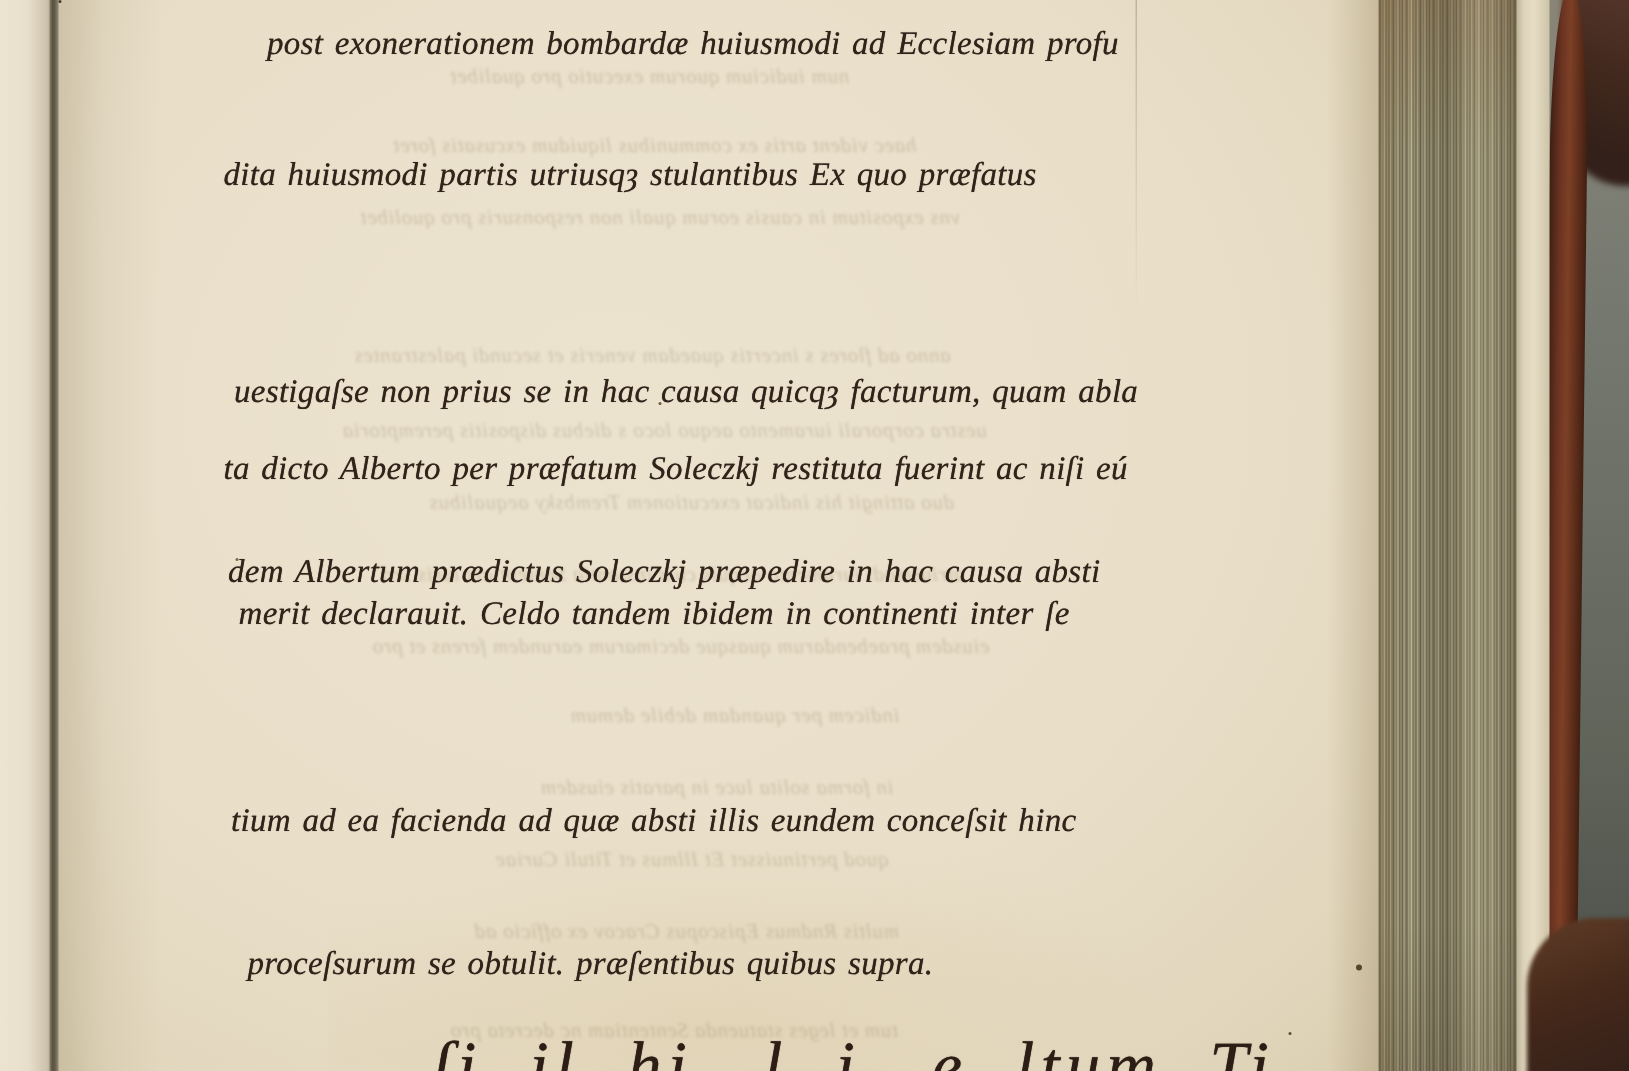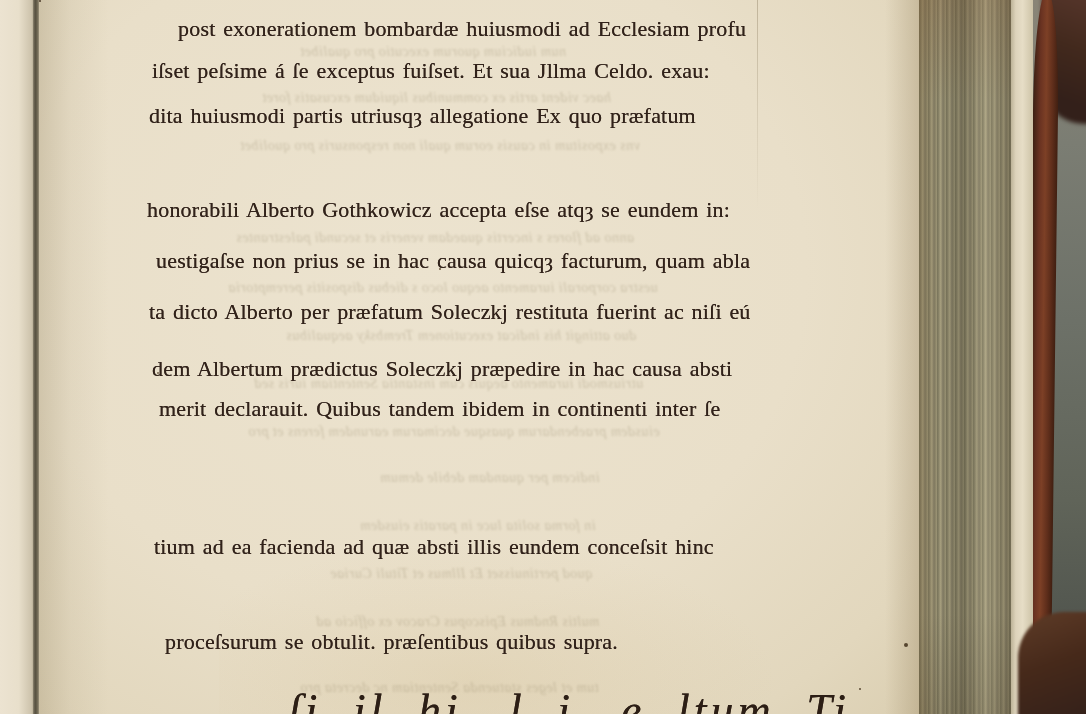--- a/index.html
+++ b/index.html
@@ -53,21 +53,21 @@
     background:radial-gradient(ellipse at 45% 70%,rgba(208,185,138,.22) 0%,rgba(0,0,0,0) 70%);}
   .page .crease{position:absolute;left:718px;top:0;width:1px;height:210px;
     background:linear-gradient(180deg,rgba(120,104,74,.35),rgba(120,104,74,0));}
 
   
   .st{position:absolute;white-space:nowrap;font-style:italic;font-size:14px;
     color:#86795a;opacity:.30;transform:scaleX(-1);filter:blur(1.2px);
     letter-spacing:.5px;}
 
   
-  .ms-line{position:absolute;white-space:nowrap;font-size:22px;
+  .ms-line{position:absolute;white-space:nowrap;font-style:italic;font-size:22px;
     color:#31221a;letter-spacing:.2px;word-spacing:2px;
     text-shadow:0 0 .5px rgba(49,34,26,.85);}
 
   
   .ms-big{position:absolute;white-space:nowrap;font-style:italic;font-size:46px;
     color:#2c1e15;letter-spacing:4px;word-spacing:16px;
     text-shadow:0 0 .6px rgba(44,30,21,.9);}
 
   .specks{position:absolute;left:0;top:0;width:2px;height:2px;border-radius:50%;
     background:#4a3a28;
@@ -105,25 +105,23 @@
   <div class="st" style="top:328px;left:286px">duo attingit his indicat executionem Trembsky aequalibus</div>
   <div class="st" style="top:376px;left:254px">utriusmodi iuramento aequis cum instantia Sententiam iuris sed</div>
   <div class="st" style="top:424px;left:248px">eiusdem praebendarum quasque decimarum earundem ferens et pro</div>
   <div class="st" style="top:470px;left:380px">indicem per quandam debile demum</div>
   <div class="st" style="top:518px;left:360px">in forma solita luce in paratis eiusdem</div>
   <div class="st" style="top:566px;left:330px">quod pertinuisset Et Illmus et Tituli Curiae</div>
   <div class="st" style="top:614px;left:316px">multis Rndmus Episcopus Cracov ex officio ad</div>
   <div class="st" style="top:680px;left:300px">tum et leges statuenda Sententiam nc decreta pro</div>
 
   <div class="ms-line" style="top:16px;left:178px">post exonerationem bombardæ huiusmodi ad Ecclesiam profu</div>
-  <div class="ms-line" style="top:58px;left:152px">iſset peſsime á ſe exceptus fuiſset. Et sua Jllma Celdo. exau:</div>
-  <div class="ms-line" style="top:103px;left:149px">dita huiusmodi partis utriusqȝ allegatione Ex quo præfatum</div>
-  <div class="ms-line" style="top:197px;left:147px">honorabili Alberto Gothkowicz accepta eſse atqȝ se eundem in:</div>
+  <div class="ms-line" style="top:103px;left:149px">dita huiusmodi partis utriusqȝ stulantibus Ex quo præfatus</div>
   <div class="ms-line" style="top:248px;left:156px">uestigaſse non prius se in hac causa quicqȝ facturum, quam abla</div>
   <div class="ms-line" style="top:299px;left:149px">ta dicto Alberto per præfatum Soleczkj restituta fuerint ac niſi eú</div>
-  <div class="ms-line" style="top:356px;left:152px">dem Albertum prædictus Soleczkj præpedire in hac causa absti</div>
-  <div class="ms-line" style="top:396px;left:159px">merit declarauit. Quibus tandem ibidem in continenti inter ſe</div>
+  <div class="ms-line" style="top:368px;left:152px">dem Albertum prædictus Soleczkj præpedire in hac causa absti</div>
+  <div class="ms-line" style="top:396px;left:159px">merit declarauit. Celdo tandem ibidem in continenti inter ſe</div>
   <div class="ms-line" style="top:534px;left:154px">tium ad ea facienda ad quæ absti illis eundem conceſsit hinc</div>
   <div class="ms-line" style="top:629px;left:165px">proceſsurum se obtulit. præſentibus quibus supra.</div>
 
   <div class="ms-big" style="top:684px;left:288px">ſi il hi. l i. e ltum  Ti</div>
 
 </div>
 
 </body></html>

